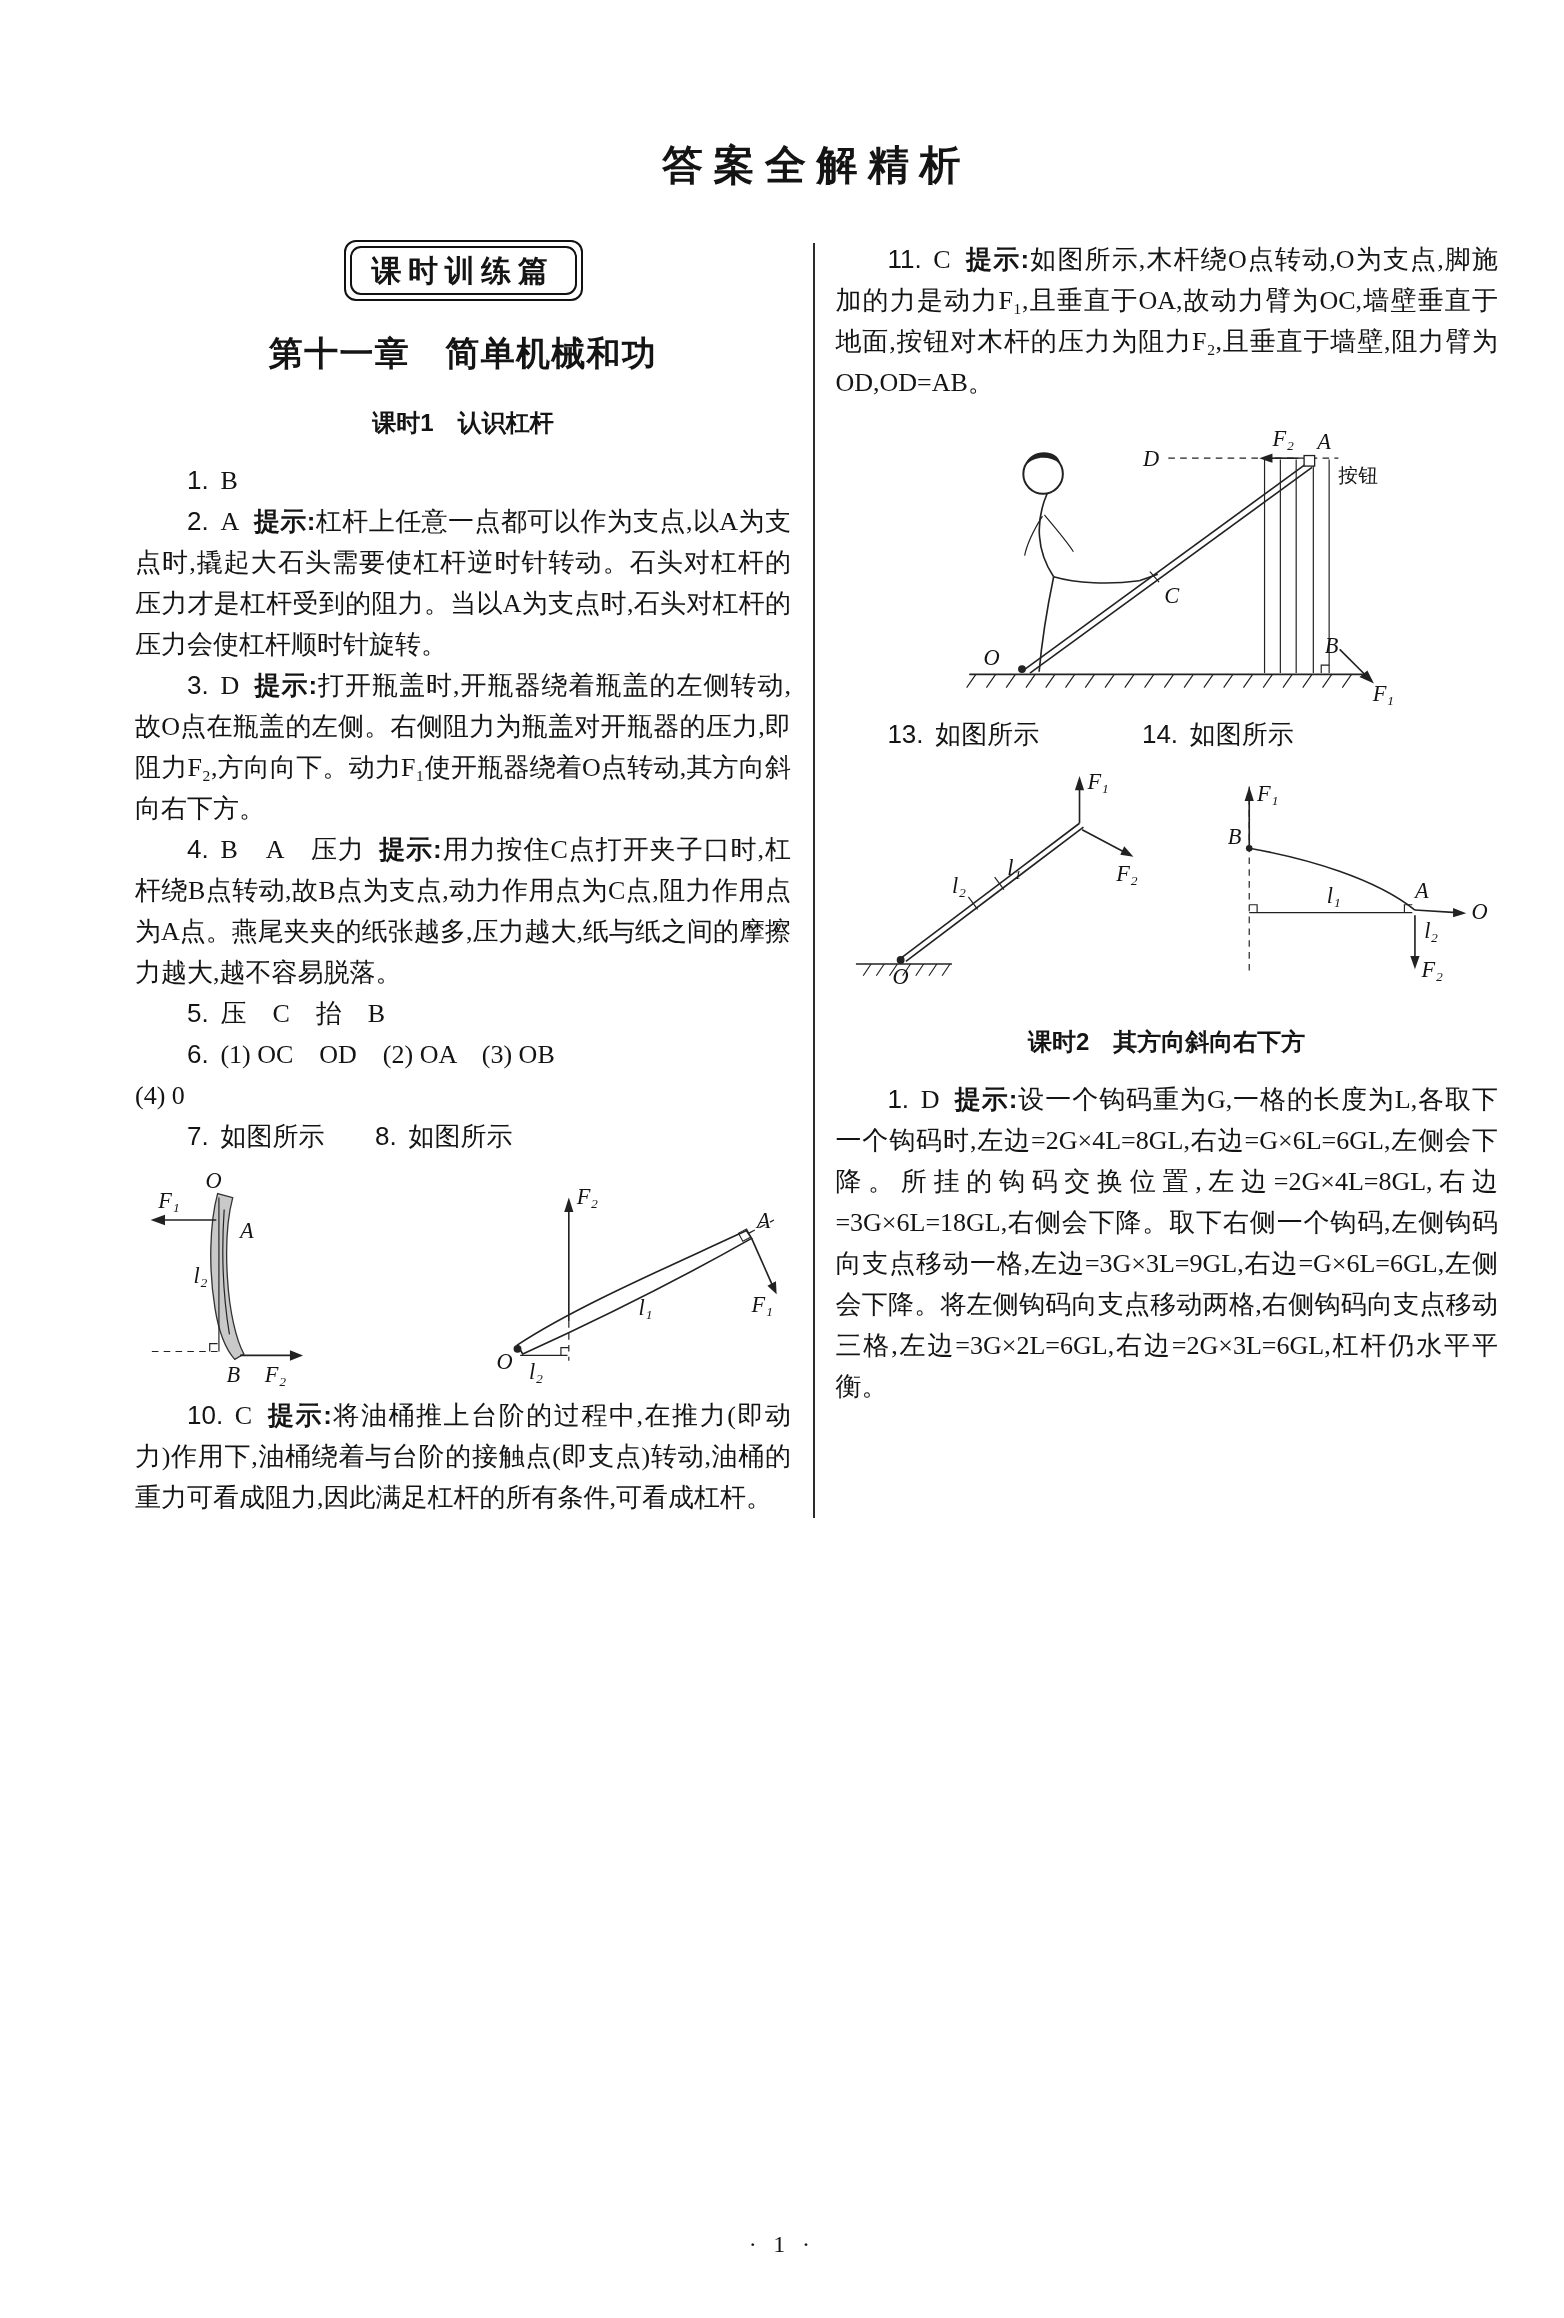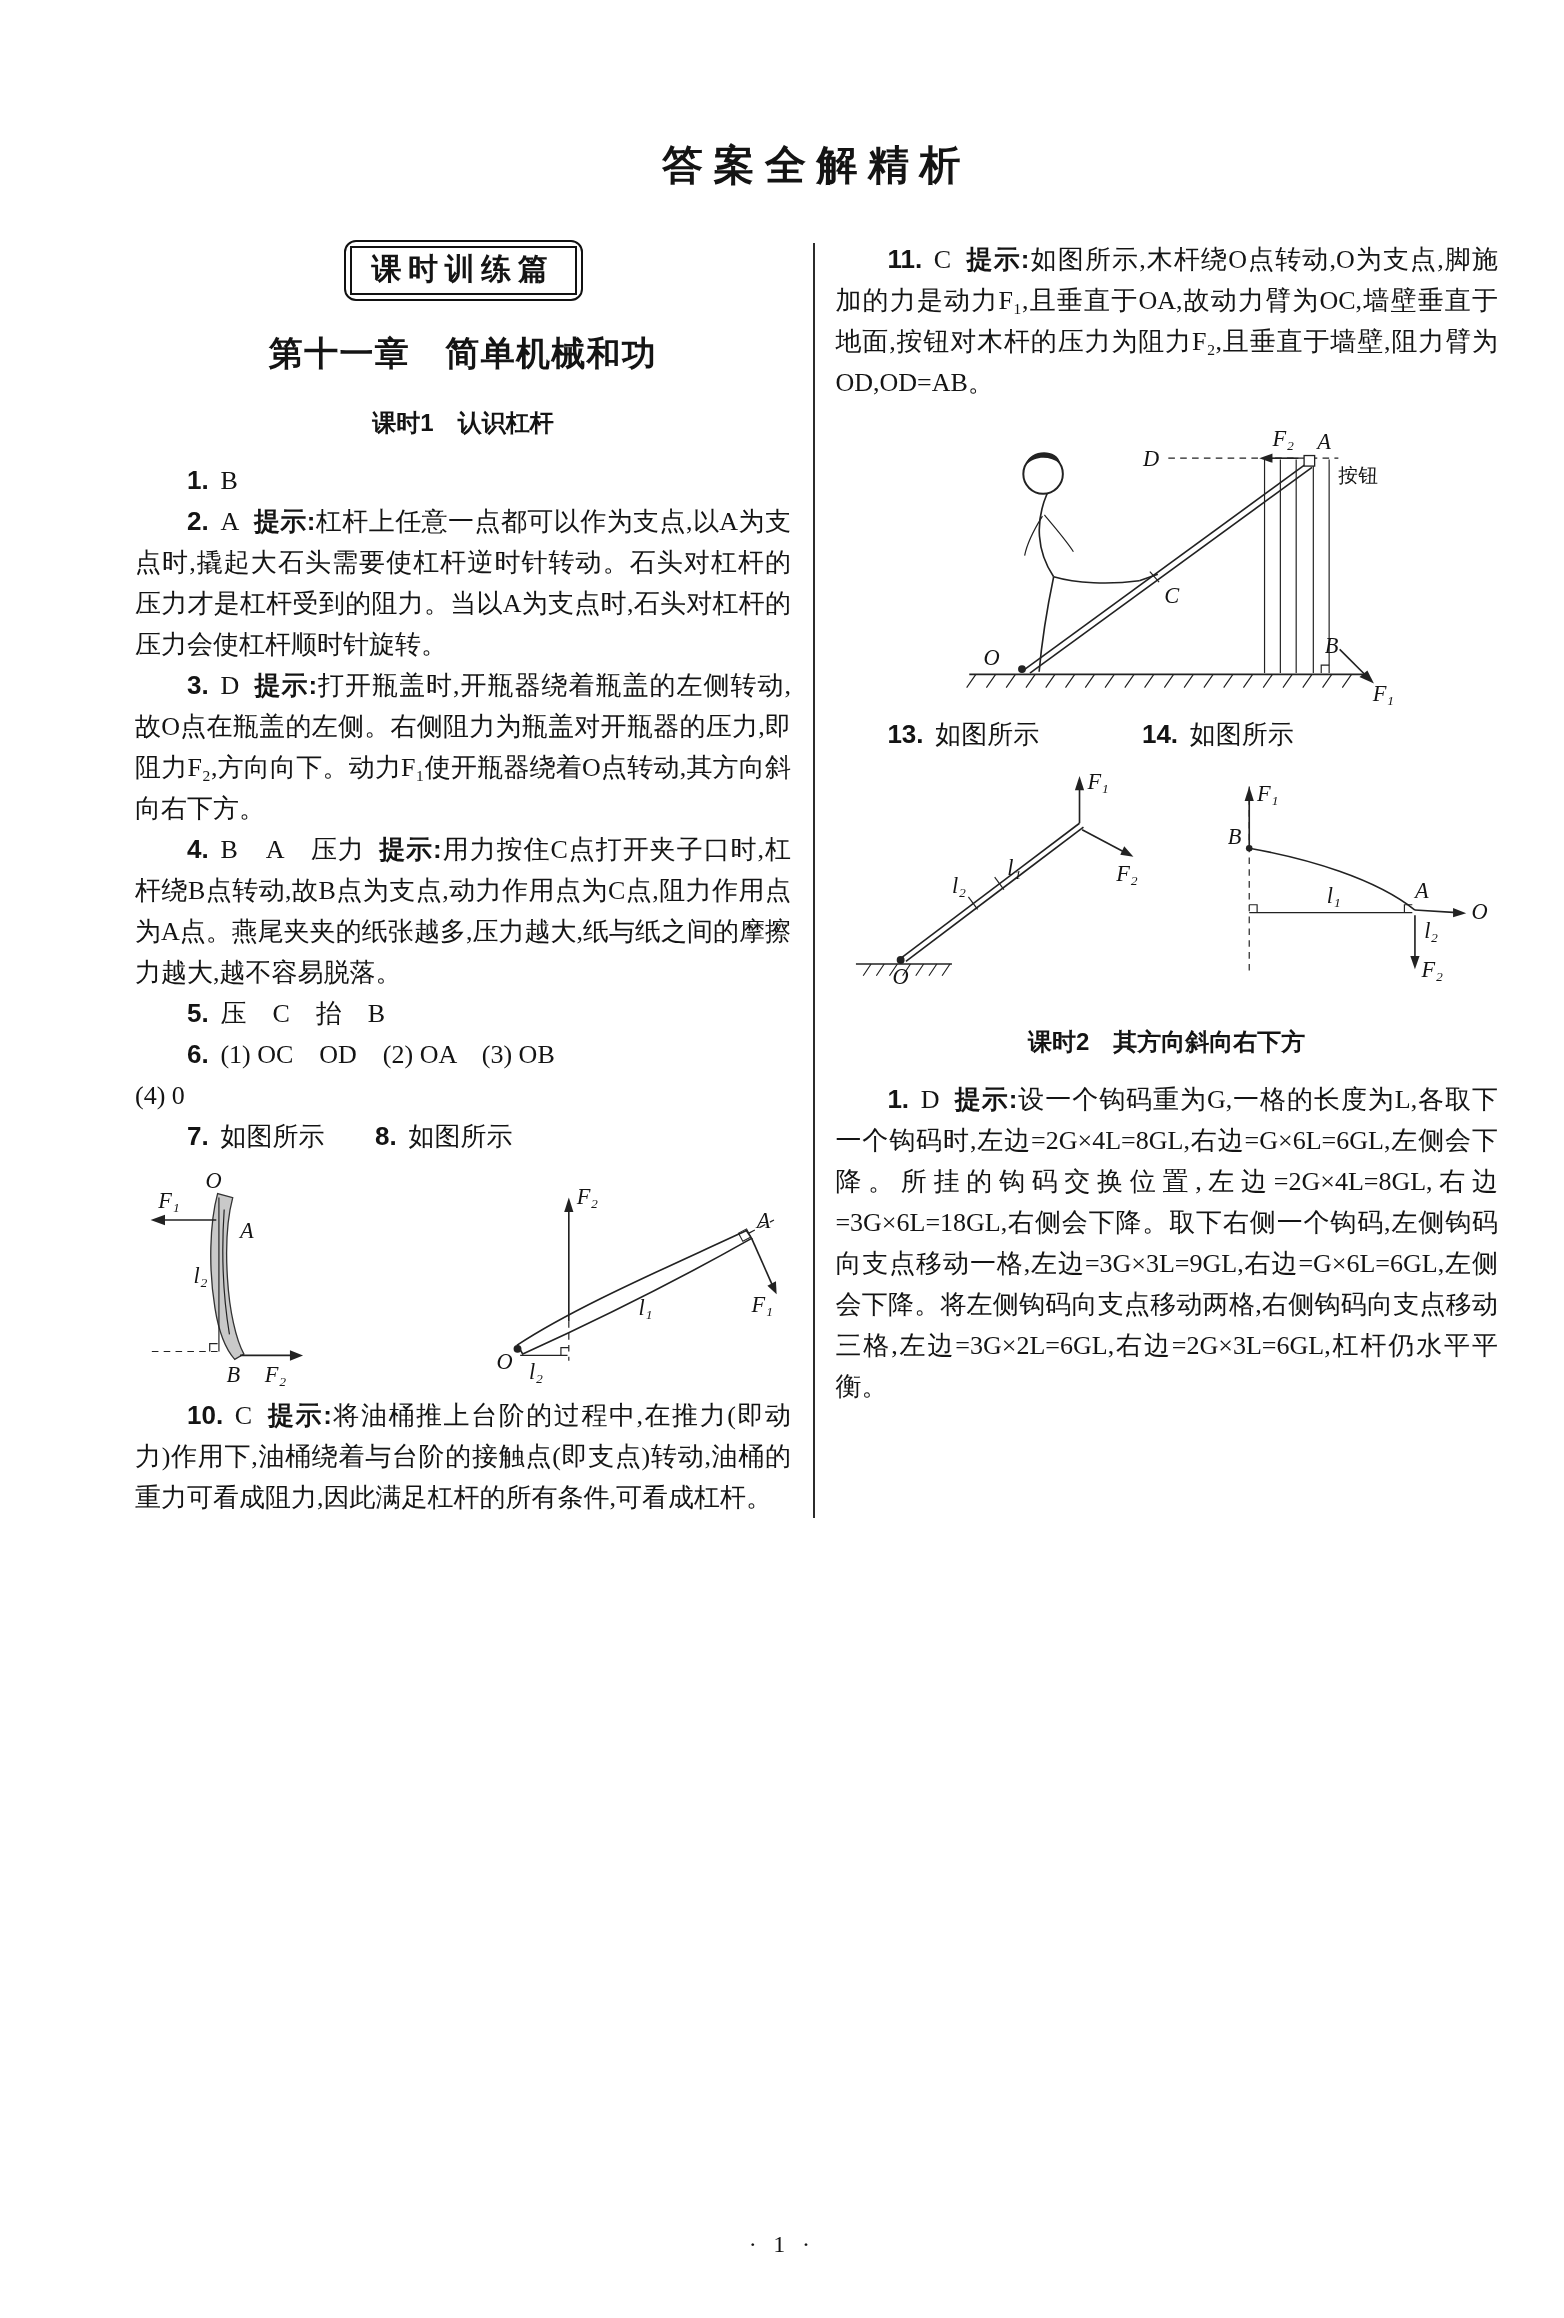--- a/index.html
+++ b/index.html
@@ -16,40 +16,40 @@
     font-size:41px; font-weight:700; letter-spacing:10.5px;
     margin-bottom:46px;
   }
   .columns { display:flex; align-items:stretch; }
   .col { flex:1 1 0; font-size:26px; line-height:41px; text-align:justify; }
   .divider { width:2px; background:#2b2b2b; margin:4px 20px 0 22.4px; }
 
   .badge-row { text-align:center; margin:1.3px 0 10.5px; }
   .badge-outer { display:inline-block; border:2px solid #111; border-radius:12px; padding:4px; }
   .badge-inner {
-    border:2px solid #111; border-radius:0; padding:5.3px 20px;
-    font-family:Liberation Mono, monospace;
+    border:2px solid #111; border-radius:11px; padding:5.3px 20px;
+    font-family:Liberation Serif, serif;
     font-size:30px; font-weight:700; letter-spacing:6.6px; line-height:1.15;
   }
   .chapter {
     text-align:center; font-family:"Liberation Sans","DejaVu Sans",sans-serif;
     font-size:34px; font-weight:700; letter-spacing:1.3px; margin:32px 0 4px;
   }
   .section {
     text-align:center; font-family:"Liberation Sans","DejaVu Sans",sans-serif;
     font-size:32px; font-weight:700; letter-spacing:2.6px; margin:30px 0 0;
   }
   .lesson {
     text-align:center; font-family:"Liberation Sans","DejaVu Sans",sans-serif;
     font-size:24px; font-weight:700; margin:28px 0 17px;
   }
   .item { text-indent:2em; }
   .num {
     font-family:"Liberation Sans","DejaVu Sans",sans-serif;
-    font-weight:700; margin-right:0.45em;
+    font-weight:400; margin-right:0.45em;
   }
   .ans { margin-right:0.55em; }
   .hint-label {
     font-family:"Liberation Sans","DejaVu Sans",sans-serif;
     font-weight:700;
   }
   .gap { margin-left:1.4em; }
   .gap-wide { margin-left:3.4em; }
 
   .fig-row { display:flex; justify-content:space-between; align-items:flex-end; padding:13px 5.3px 8px; }

